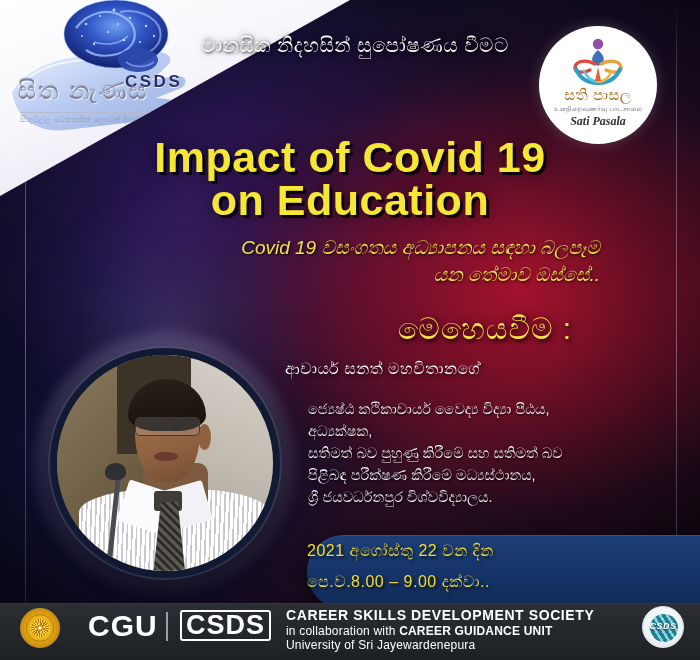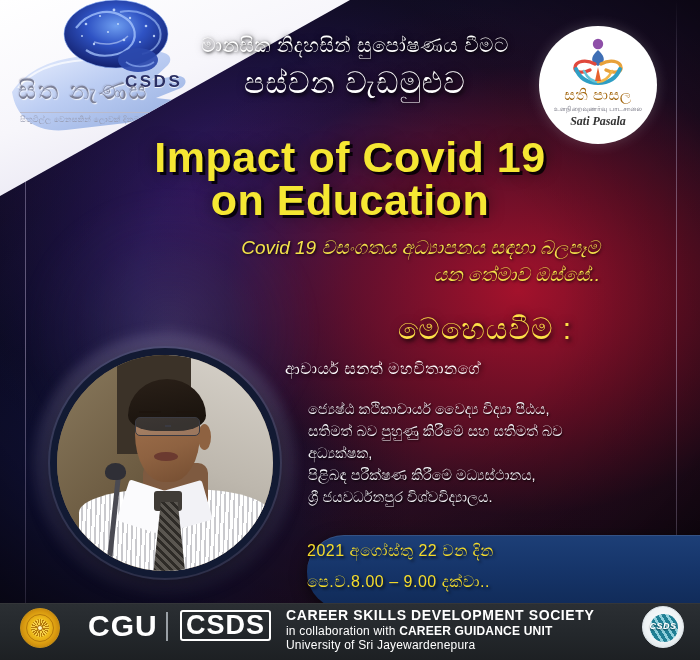--- a/index.html
+++ b/index.html
@@ -311,21 +311,20 @@
       <path d="M22 34 C26 42 30 44 36 45" fill="none" stroke="#64c3d8" stroke-width="2.6" stroke-linecap="round"></path>
       <path d="M50 34 C46 42 42 44 36 45" fill="none" stroke="#f0b64a" stroke-width="2.6" stroke-linecap="round"></path>
       <path d="M36 30 L39 44 L33 44 Z" fill="#e8622e"></path>
     </svg>
     <div class="sati-si">සති පාසල</div>
     <div class="sati-ta">உளநிறைவுணர்வு பாடசாலை</div>
     <div class="sati-en">Sati Pasala</div>
   </div>
 
   <div class="head-si-1">මානසික නිදහසින් සුපෝෂණය වීමට</div>
-  <div class="head-si-2">පස්වන  වැඩමුළුව</div>
 
   <div class="title-en">
     <div>Impact of Covid 19</div>
     <div>on Education</div>
   </div>
 
   <div class="sub-si">
     <div>Covid 19 වසංගතය අධ්‍යාපනය සඳහා බලපෑම</div>
     <div>යන තේමාව ඔස්සේ..</div>
   </div>
@@ -350,22 +349,22 @@
     <div class="ph ph-glass-bar"></div>
     <div class="ph ph-mouth"></div>
     <div class="ph ph-mic-stem"></div>
     <div class="ph ph-mic-head"></div>
   </div>
 
   <div class="meheyawima">මෙහෙයවීම  :</div>
   <div class="speaker-name">ආචාර්ය සනත් මහවිතානගේ</div>
   <div class="creds">
     <div>ජ්‍යෙෂ්ඨ කථිකාචාර්ය වෛද්‍ය විද්‍යා පීඨය,</div>
+    <div>අධ්‍යක්ෂක,</div>
     <div>සතිමත් බව පුහුණු කිරීමේ සහ සතිමත් බව</div>
-    <div>අධ්‍යක්ෂක,</div>
     <div>පිළිබඳ පරීක්ෂණ කිරීමේ මධ්‍යස්ථානය,</div>
     <div>ශ්‍රී ජයවර්ධනපුර විශ්වවිද්‍යාලය.</div>
   </div>
 
   <div class="date-banner">
     <div class="date-line l1">2021 අගෝස්තු 22  වන දින</div>
     <div class="date-line l2">පෙ.ව.8.00 – 9.00 දක්වා..</div>
   </div>
 
   <div class="footer">

